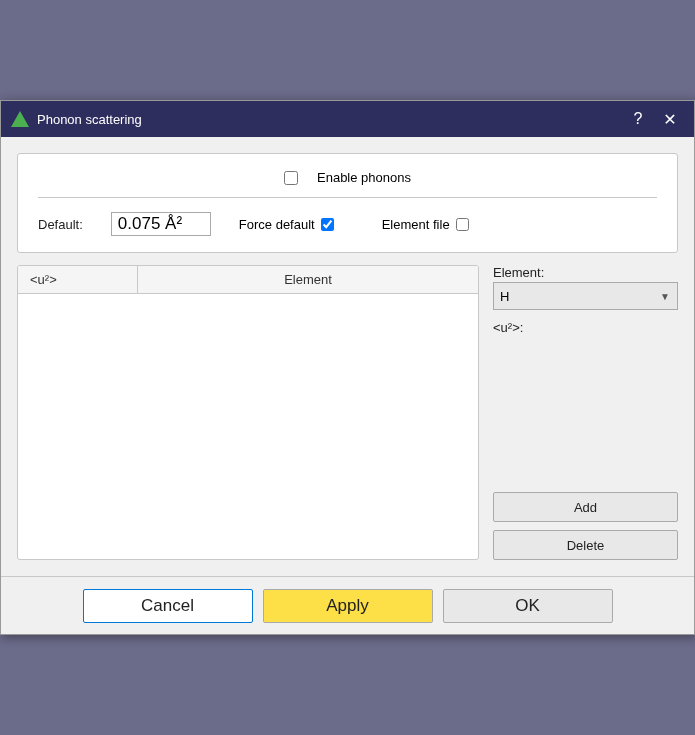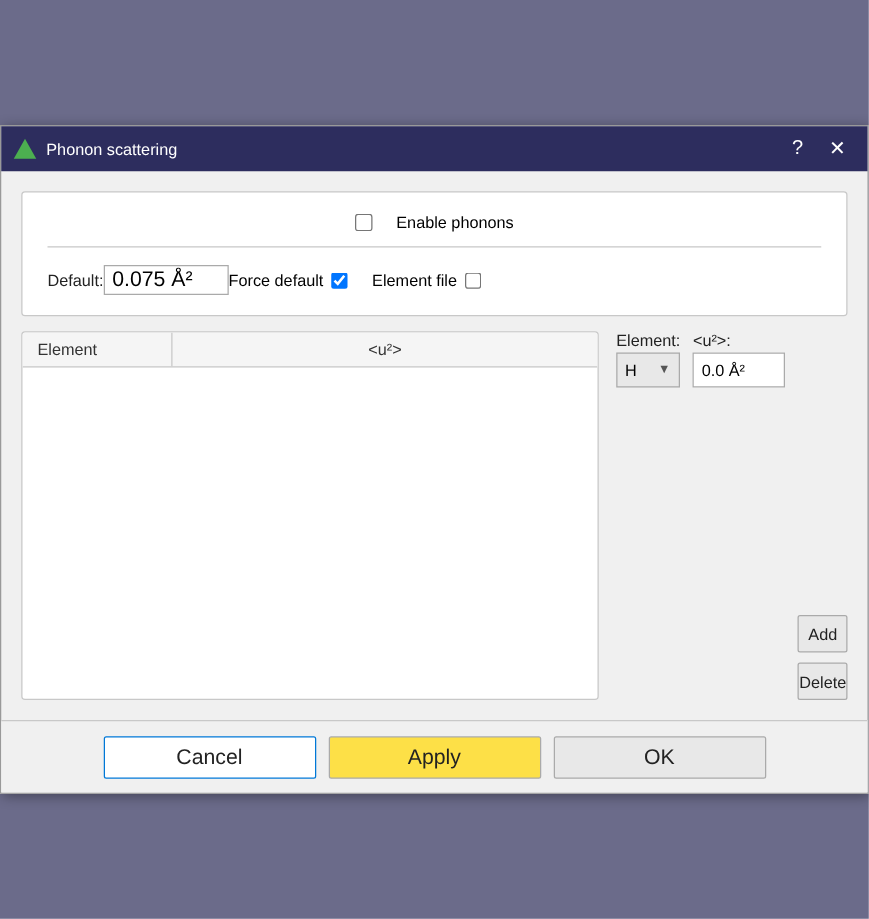--- a/index.html
+++ b/index.html
@@ -97,21 +97,21 @@
 
     .checkbox-wrapper input[type="checkbox"] {
       width: 14px;
       height: 14px;
       cursor: pointer;
     }
 
     .default-row {
       display: flex;
       align-items: center;
-      gap: 0;
+      gap: 28px;
     }
 
     .default-label {
       color: #222;
       font-weight: normal;
     }
 
     .default-input {
       width: 100px;
       height: 24px;
@@ -174,20 +174,21 @@
     }
 
     .table-body {
       flex: 1;
       overflow-y: auto;
     }
 
     .right-panel {
       width: 185px;
       display: flex;
+      flex-direction: column;
       gap: 10px;
     }
 
     .right-panel-label {
       color: #222;
       margin-bottom: 2px;
     }
 
     .element-select {
       width: 100%;
@@ -328,22 +329,22 @@
           <span>Element file</span>
           <input type="checkbox" style="">
         </label>
       </div>
     </div>
 
     <div class="middle-section">
 
       <div class="table-container">
         <div class="table-header">
+          <div class="table-header-cell">&lt;u²&gt;</div>
           <div class="table-header-cell">Element</div>
-          <div class="table-header-cell">&lt;u²&gt;</div>
         </div>
         <div class="table-body">
           
         </div>
       </div>
 
       <div class="right-panel">
         <div>
           <div class="right-panel-label">Element:</div>
           <div class="select-wrapper">
@@ -355,21 +356,20 @@
               <option>B</option>
               <option>C</option>
               <option>N</option>
               <option>O</option>
             </select>
           </div>
         </div>
 
         <div>
           <div class="u2-label">&lt;u²&gt;:</div>
-          <input type="text" class="u2-input" value="0.0 Å²" style="">
         </div>
 
         <div class="btn-group">
           <button class="btn">Add</button>
           <button class="btn">Delete</button>
         </div>
       </div>
 
     </div>
   </div>

